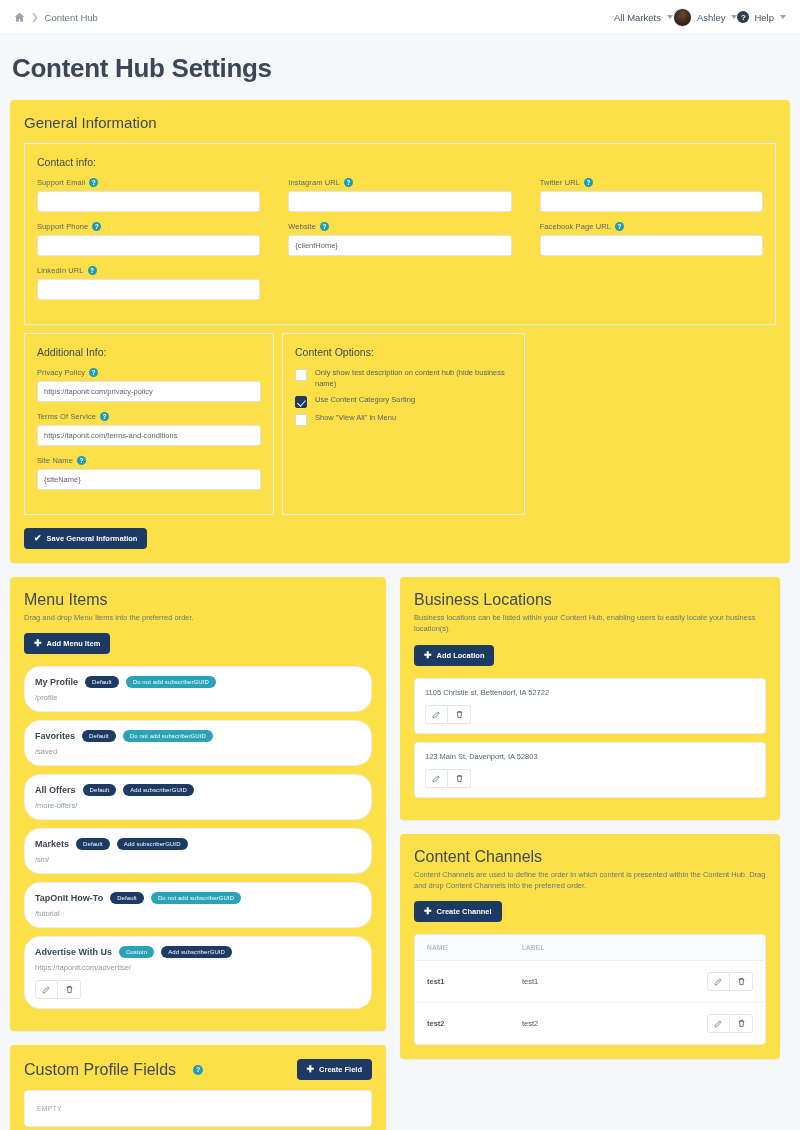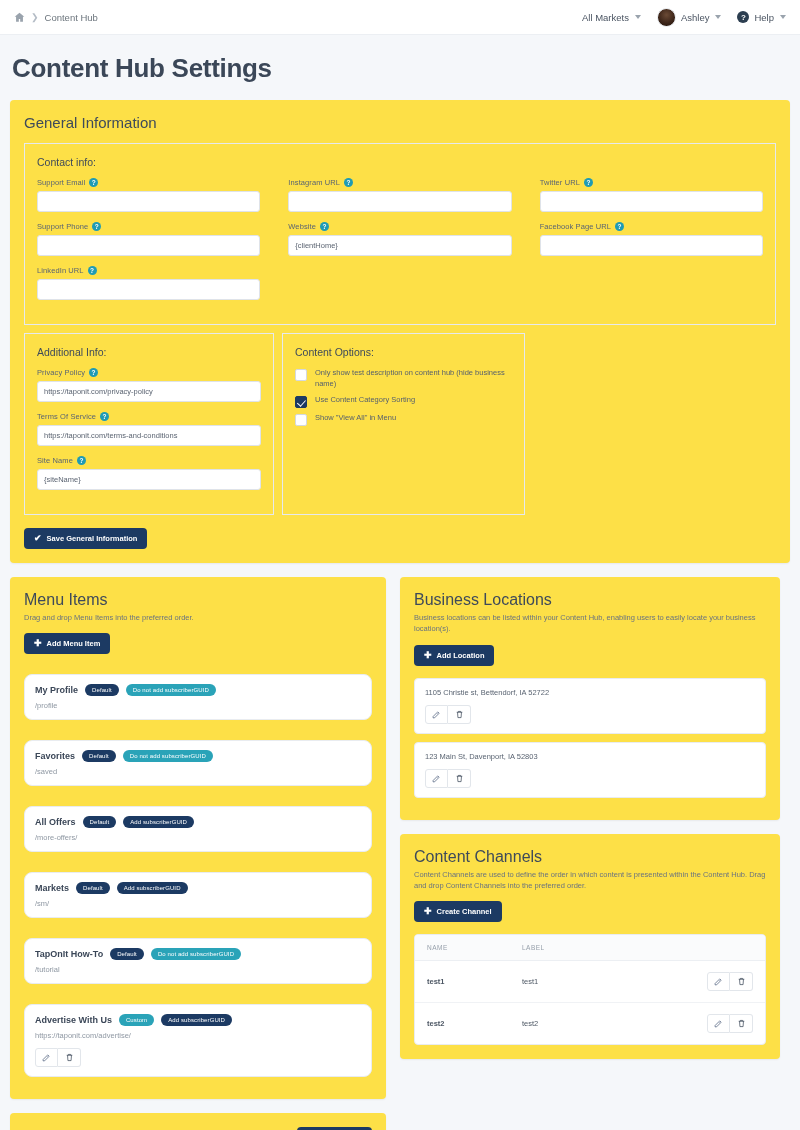--- a/index.html
+++ b/index.html
@@ -15,21 +15,21 @@
   .topbar {
     height: 35px; background: #ffffff;
     border-bottom: 1px solid #eceff3;
     display: flex; align-items: center;
     padding: 0 14px;
   }
   .breadcrumb { display: flex; align-items: center; gap: 6px; font-size: 9px; color: #8a94a0; }
   .home-ico { width: 11px; height: 11px; display: block; }
   .crumb-sep { font-size: 9px; color: #b4bcc6; }
   .crumb-text { font-size: 9.5px; color: #6c757d; }
-  .topbar-right { margin-left: auto; display: flex; align-items: center; gap: 16px; }
+  .topbar-right { margin-left: auto; display: flex; align-items: center; }
   .tb-item { display: flex; align-items: center; gap: 5px; font-size: 9.5px; color: #4a5462; cursor: pointer; }
   .caret { width: 0; height: 0; border-left: 3.5px solid transparent; border-right: 3.5px solid transparent; border-top: 4px solid #9aa3ad; margin-left: 1px; }
   .avatar {
     width: 19px; height: 19px; border-radius: 50%;
     background: radial-gradient(circle at 50% 35%, #6b4a35 0%, #3b2418 60%, #241309 100%);
     border: 1px solid #e4e7eb; display: inline-block;
   }
   .help-badge {
     width: 12px; height: 12px; border-radius: 50%;
     background: #2c3e50; color: #fff; font-size: 8px;
@@ -104,22 +104,22 @@
 
   
   .cols { display: flex; gap: 14px; margin-top: 14px; }
   .col-left { width: 376px; }
   .col-right { width: 380px; }
 
   .sec-title { font-size: 16px; color: #3e4a5a; font-weight: normal; margin-bottom: 3px; }
   .sec-sub { font-size: 7.5px; color: #6a737f; line-height: 1.5; margin-bottom: 9px; }
 
   .item-card {
-    border: 1px solid #e9ecf0; border-radius: 8px;
-    background: #fff; padding: 9px 10px; margin-bottom: 8px; margin-top: 20px;
+    border: 1px solid #e9ecf0; border-radius: 16px;
+    background: #fff; padding: 9px 10px; margin-bottom: 8px;
   }
   .item-head { display: flex; align-items: center; gap: 7px; }
   .item-name { font-size: 9px; font-weight: bold; color: #3b4758; }
   .badge {
     font-size: 6px; color: #fff; border-radius: 9px; padding: 3px 7px;
     white-space: nowrap; font-weight: normal; letter-spacing: .1px;
   }
   .badge.navy { background: #1c3a63; }
   .badge.teal { background: #2aa3b8; }
   .item-path { font-size: 7.5px; color: #8f98a3; margin-top: 5px; }

